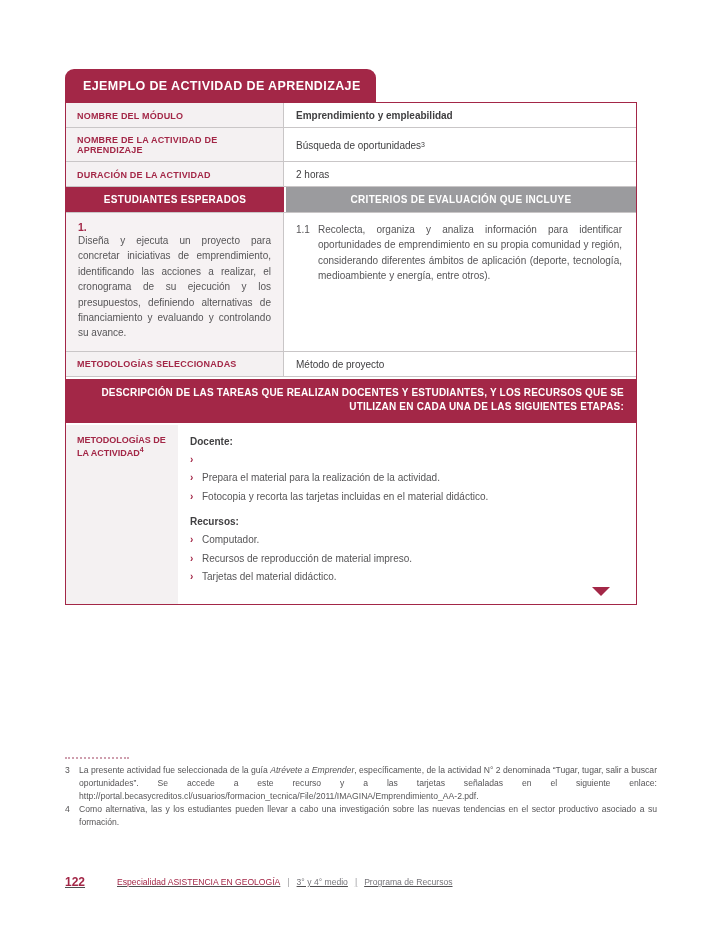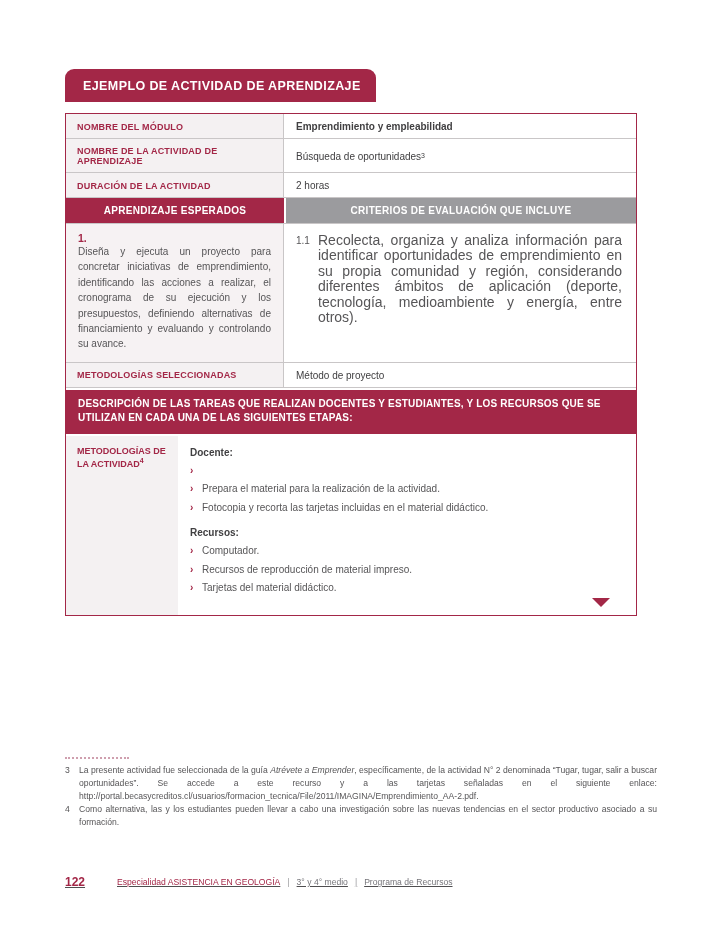--- a/index.html
+++ b/index.html
@@ -13,21 +13,21 @@
   
   .title-banner {
     position:absolute; left:65px; top:68px; width:311px; height:33px;
     background:#a32747; color:#ffffff; border-radius:9px 9px 0 0;
     display:flex; align-items:center; padding-left:18px;
     font-size:12.5px; font-weight:bold; letter-spacing:.4px;
   }
 
   
   .act-table {
-    position:absolute; left:65px; top:112px; width:572px;
+    position:absolute; left:65px; top:101px; width:572px;
     border:1px solid #a32747; background:#f0abfc;
   }
   .row { display:flex; border-bottom:1px solid #c9c6c7; }
   .row:last-child { border-bottom:none; }
   .cell-label {
     width:218px; background:#f4f1f2; color:#a32747;
     font-size:9px; font-weight:bold; letter-spacing:.2px;
     padding:7px 10px 6px 11px; border-right:1px solid #c9c6c7;
     display:flex; align-items:center;
   }
@@ -55,27 +55,27 @@
   .content-row { display:flex; border-bottom:1px solid #c9c6c7; min-height:128px; }
   .content-row .ae-cell {
     width:218px; background:#f6f2f3; padding:8px 12px 10px 12px;
     border-right:1px solid #c9c6c7;
   }
   .ae-num { color:#a32747; font-weight:bold; font-size:10.5px; display:block; }
   .ae-text { font-size:10px; line-height:15.4px; text-align:justify; color:#565557; }
   .content-row .ce-cell { flex:1; background:#fff; padding:9px 14px 10px 12px; }
   .crit { display:flex; }
   .crit-num { font-size:10px; color:#565557; width:22px; flex:none; line-height:15.4px; }
-  .crit-text { flex:1; font-size:14px; line-height:15.4px; text-align:justify; color:#565557; }
+  .crit-text { flex:1; font-size:10px; line-height:15.4px; text-align:justify; color:#565557; }
 
   
   .desc-banner {
     background:#a32747; color:#ffffff; font-size:10px; font-weight:bold;
     letter-spacing:.2px; line-height:14.5px; padding:7px 12px 8px 12px;
-    border-top:2px solid #ffffff; border-bottom:2px solid #ffffff;
+    border-top:2px solid #ffffff; border-bottom:2px solid #ffffff;text-align:right;
   }
 
   
   .prep-row { display:flex; min-height:148px; }
   .prep-label {
     width:112px; background:#f4f1f2; color:#a32747; font-size:9px; font-weight:bold;
     padding:9px 8px 8px 11px; line-height:13px; flex:none;
   }
   .prep-content { flex:1; background:#fff; padding:8px 14px 10px 12px; }
   .group-head { font-size:10px; font-weight:bold; color:#414042; line-height:18px; }
@@ -125,21 +125,21 @@
         <span>Búsqueda de oportunidades</span>
           <sup>3</sup>
       </div>
     </div>
     <div class="row">
       <div class="cell-label">DURACIÓN DE LA ACTIVIDAD</div>
       <div class="cell-value">2 horas</div>
     </div>
 
     <div class="col-head">
-      <div class="left">APRENDIZAJE ESPERADOS</div>
+      <div class="left">ESTUDIANTES ESPERADOS</div>
       <div class="right">CRITERIOS DE EVALUACIÓN QUE INCLUYE</div>
     </div>
 
     <div class="content-row">
       <div class="ae-cell">
         <span class="ae-num">1.</span>
         <p class="ae-text">Diseña y ejecuta un proyecto para concretar iniciativas de emprendimiento, identificando las acciones a realizar, el cronograma de su ejecución y los presupuestos, definiendo alternativas de financiamiento y evaluando y controlando su avance.</p>
       </div>
       <div class="ce-cell">
         <div class="crit">

